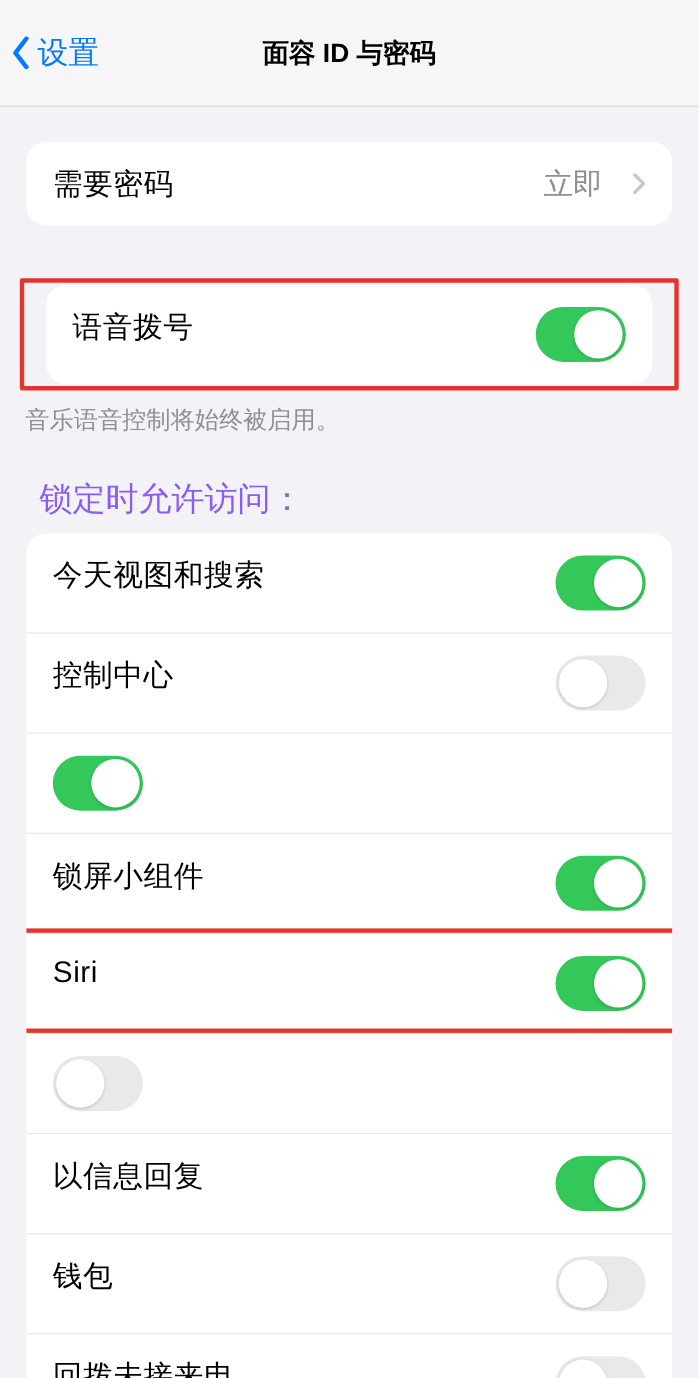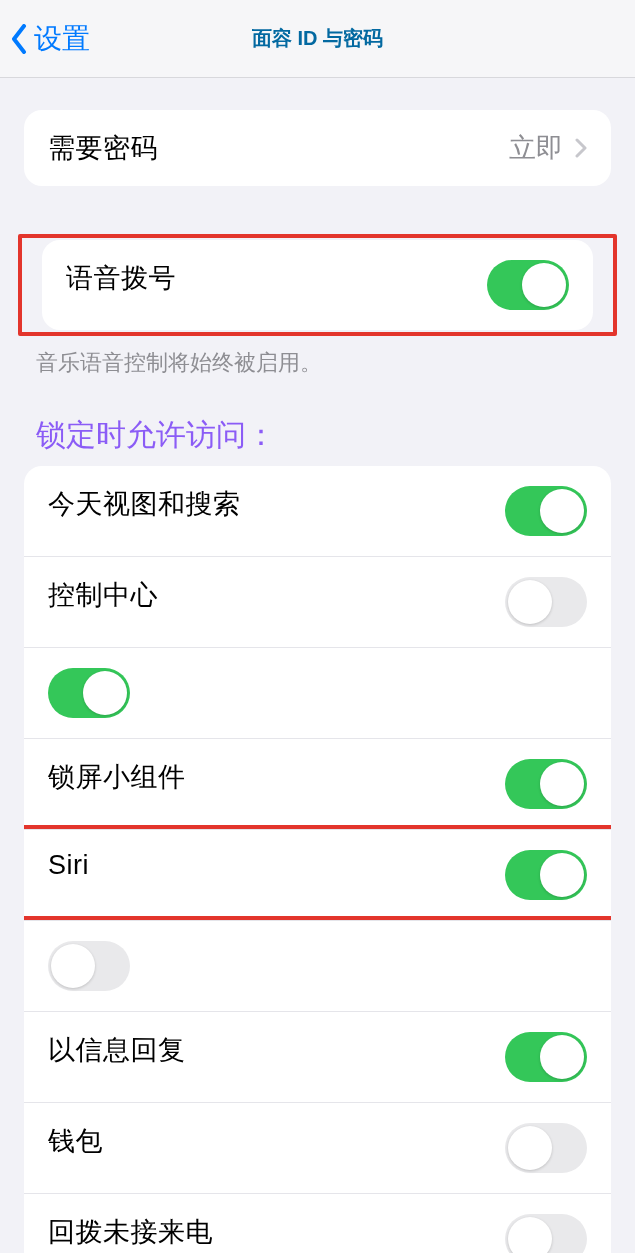--- a/index.html
+++ b/index.html
@@ -9,21 +9,21 @@
       -webkit-font-smoothing: antialiased;
     }
     body {
       width: 635px;
       height: 1253px;
       background: #f2f2f7;
       font-family: -apple-system, "SF Pro Text", "Helvetica Neue", Arial, sans-serif;
       overflow: hidden;
     }
     .nav-bar {
-      height: 78px;
+      height: 97px;
       background: #f6f6f8;
       display: flex;
       align-items: center;
       position: relative;
       border-bottom: 1px solid #d8d8dc;
     }
     .back-area {
       display: flex;
       align-items: center;
       padding-left: 10px;
@@ -33,23 +33,23 @@
     .back-chevron {
       width: 18px;
       height: 30px;
       margin-right: 6px;
     }
     .nav-title {
       position: absolute;
       left: 0;
       right: 0;
       text-align: center;
-      font-size: 20px;
+      font-size: 24px;
       font-weight: 600;
-      color: #0369a1;
+      color: #000000;
       pointer-events: none;
     }
     .content {
       padding: 0;
     }
     .group {
       margin-top: 32px;
     }
     .card {
       background: #ffffff;
@@ -67,35 +67,35 @@
       border-top: 1px solid #e5e5ea;
     }
     .row-label {
       font-size: 27px;
       color: #000;
       letter-spacing: 0.5px;
     }
     .row-right {
       display: flex;
       align-items: center;
-      gap: 12px;
+      gap: 27px;
     }
     .row-value {
       font-size: 27px;
       color: #8e8e93;
     }
     .chevron-right {
       width: 12px;
       height: 20px;
       flex-shrink: 0;
     }
     .footer-text {
       font-size: 22px;
       color: #8e8e93;
-      padding: 12px 36px 0;
+      padding: 12px 23px 0;
       line-height: 1.4;
     }
     .header-text {
       font-size: 30px;
       color: #8b5cf6;
       padding: 0 36px 10px;
     }
     .toggle {
       width: 82px;
       height: 50px;

